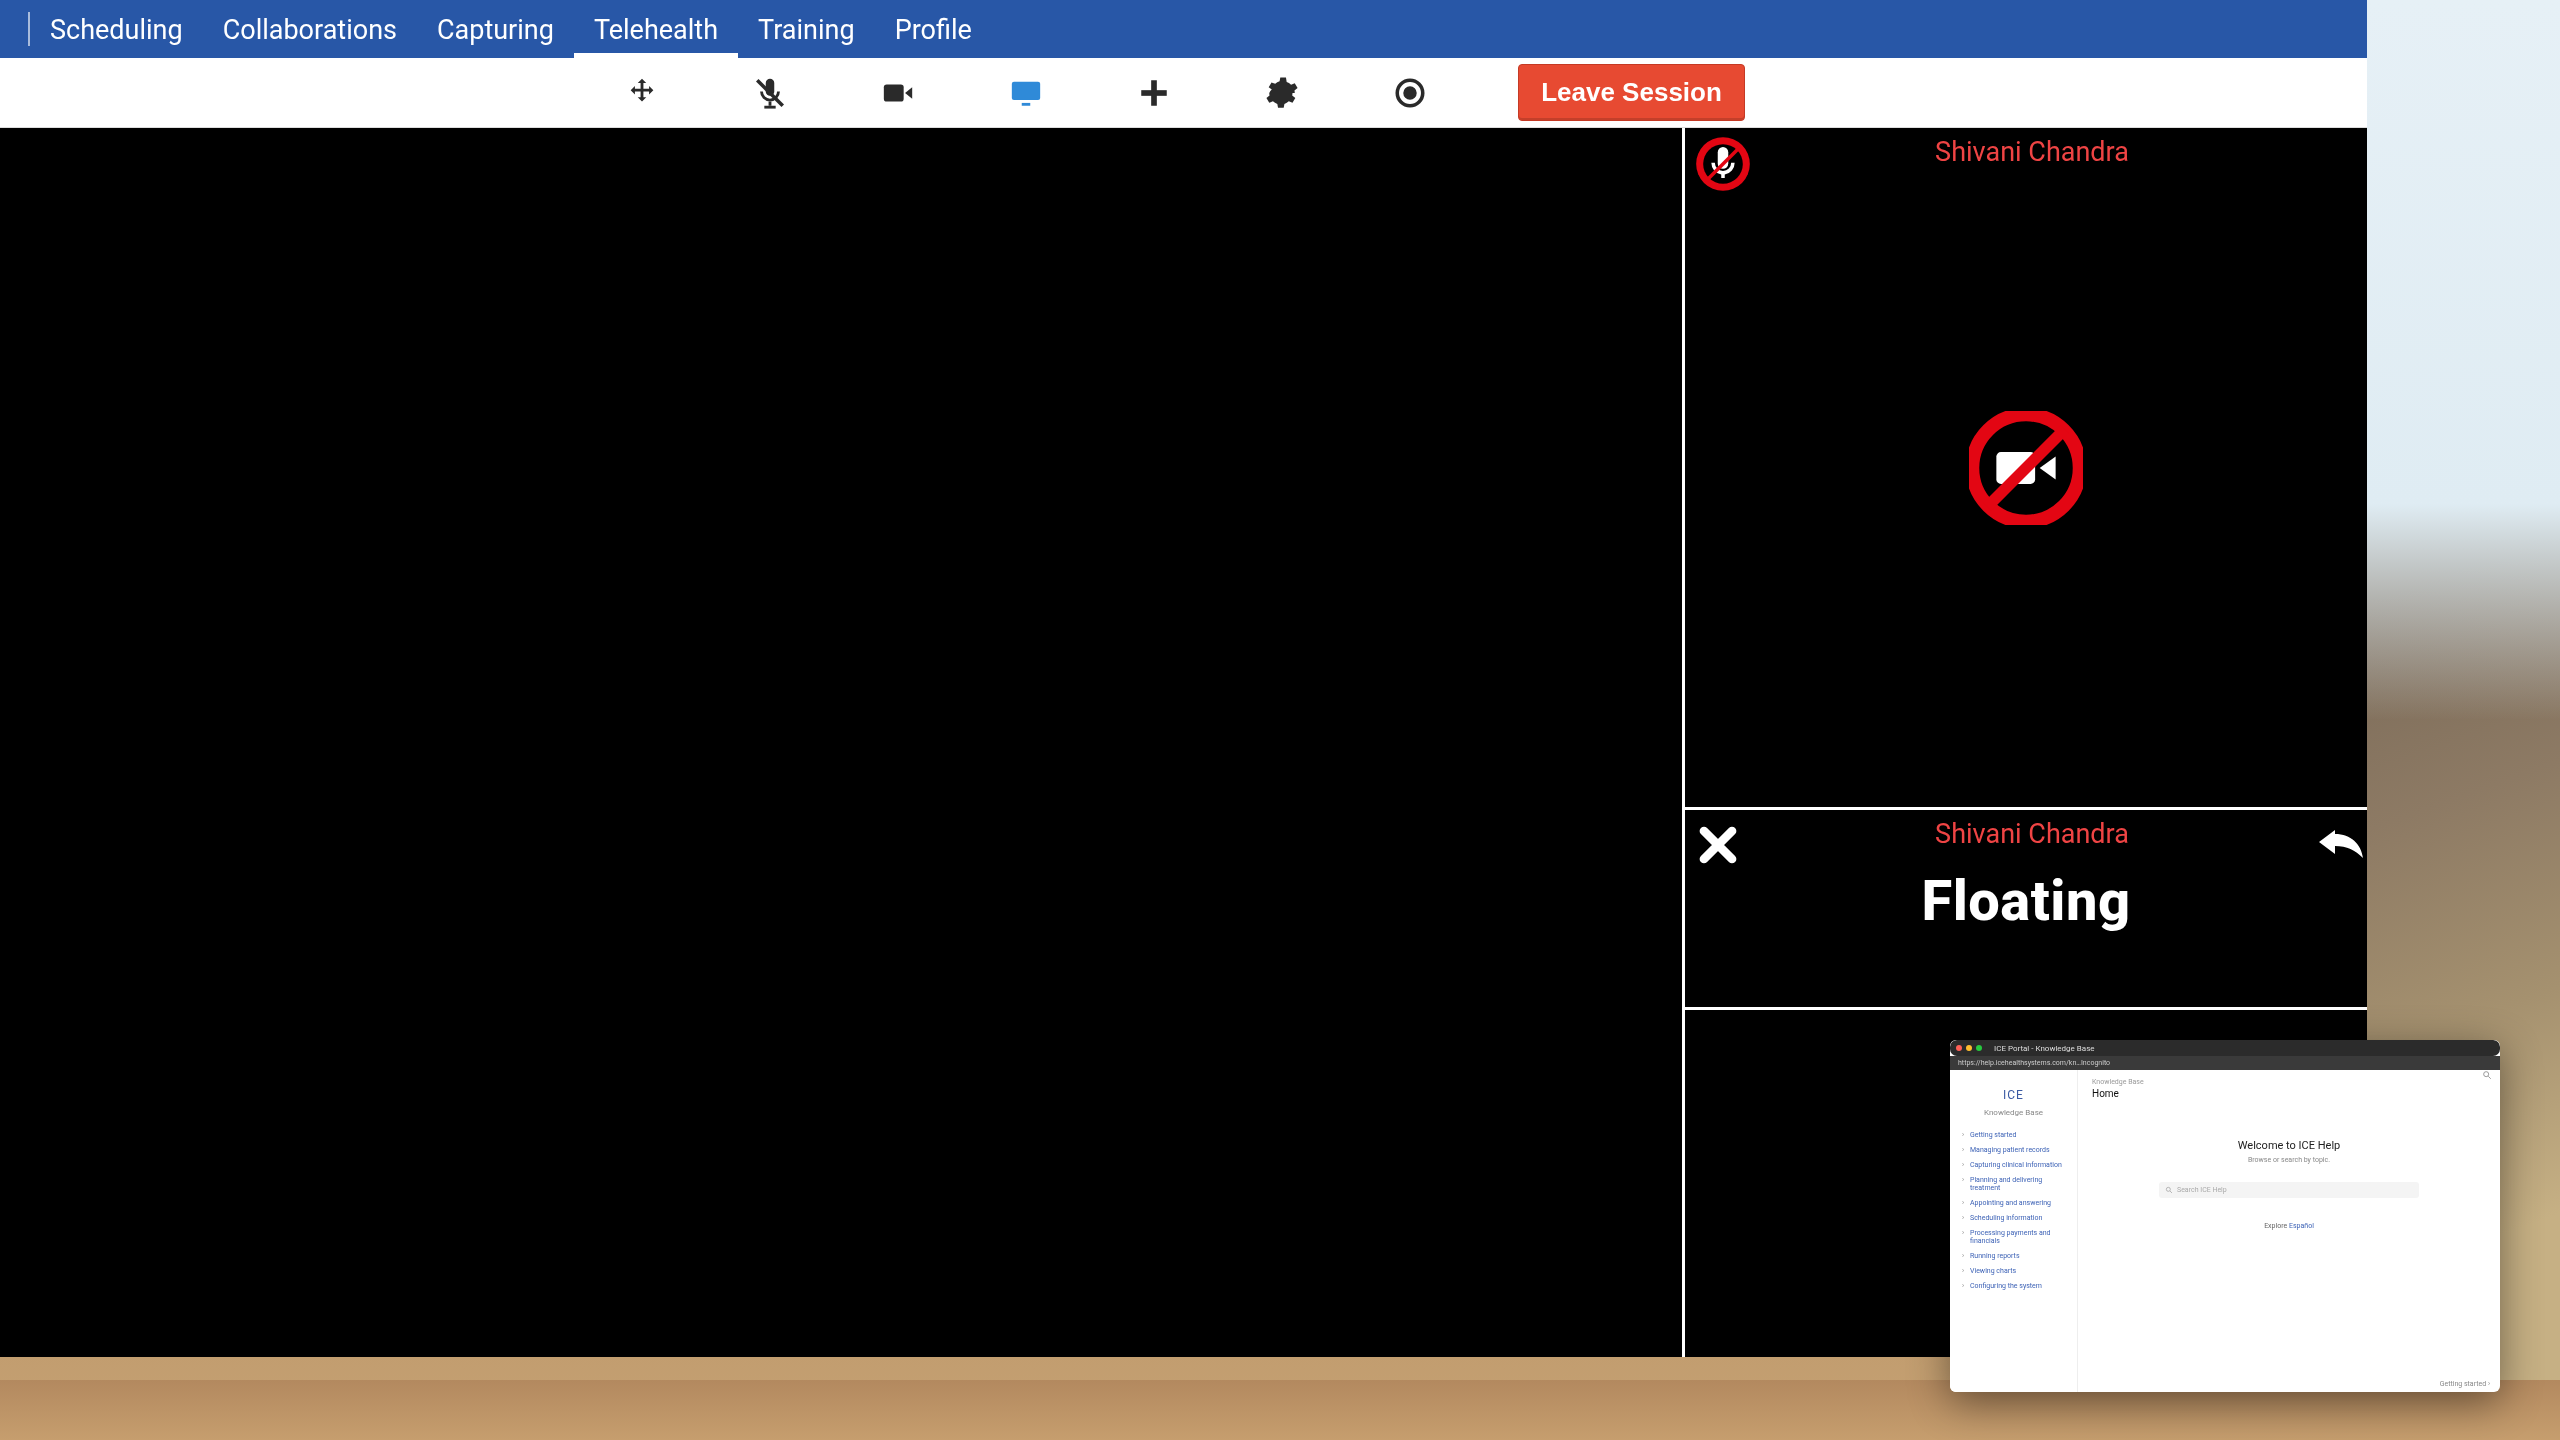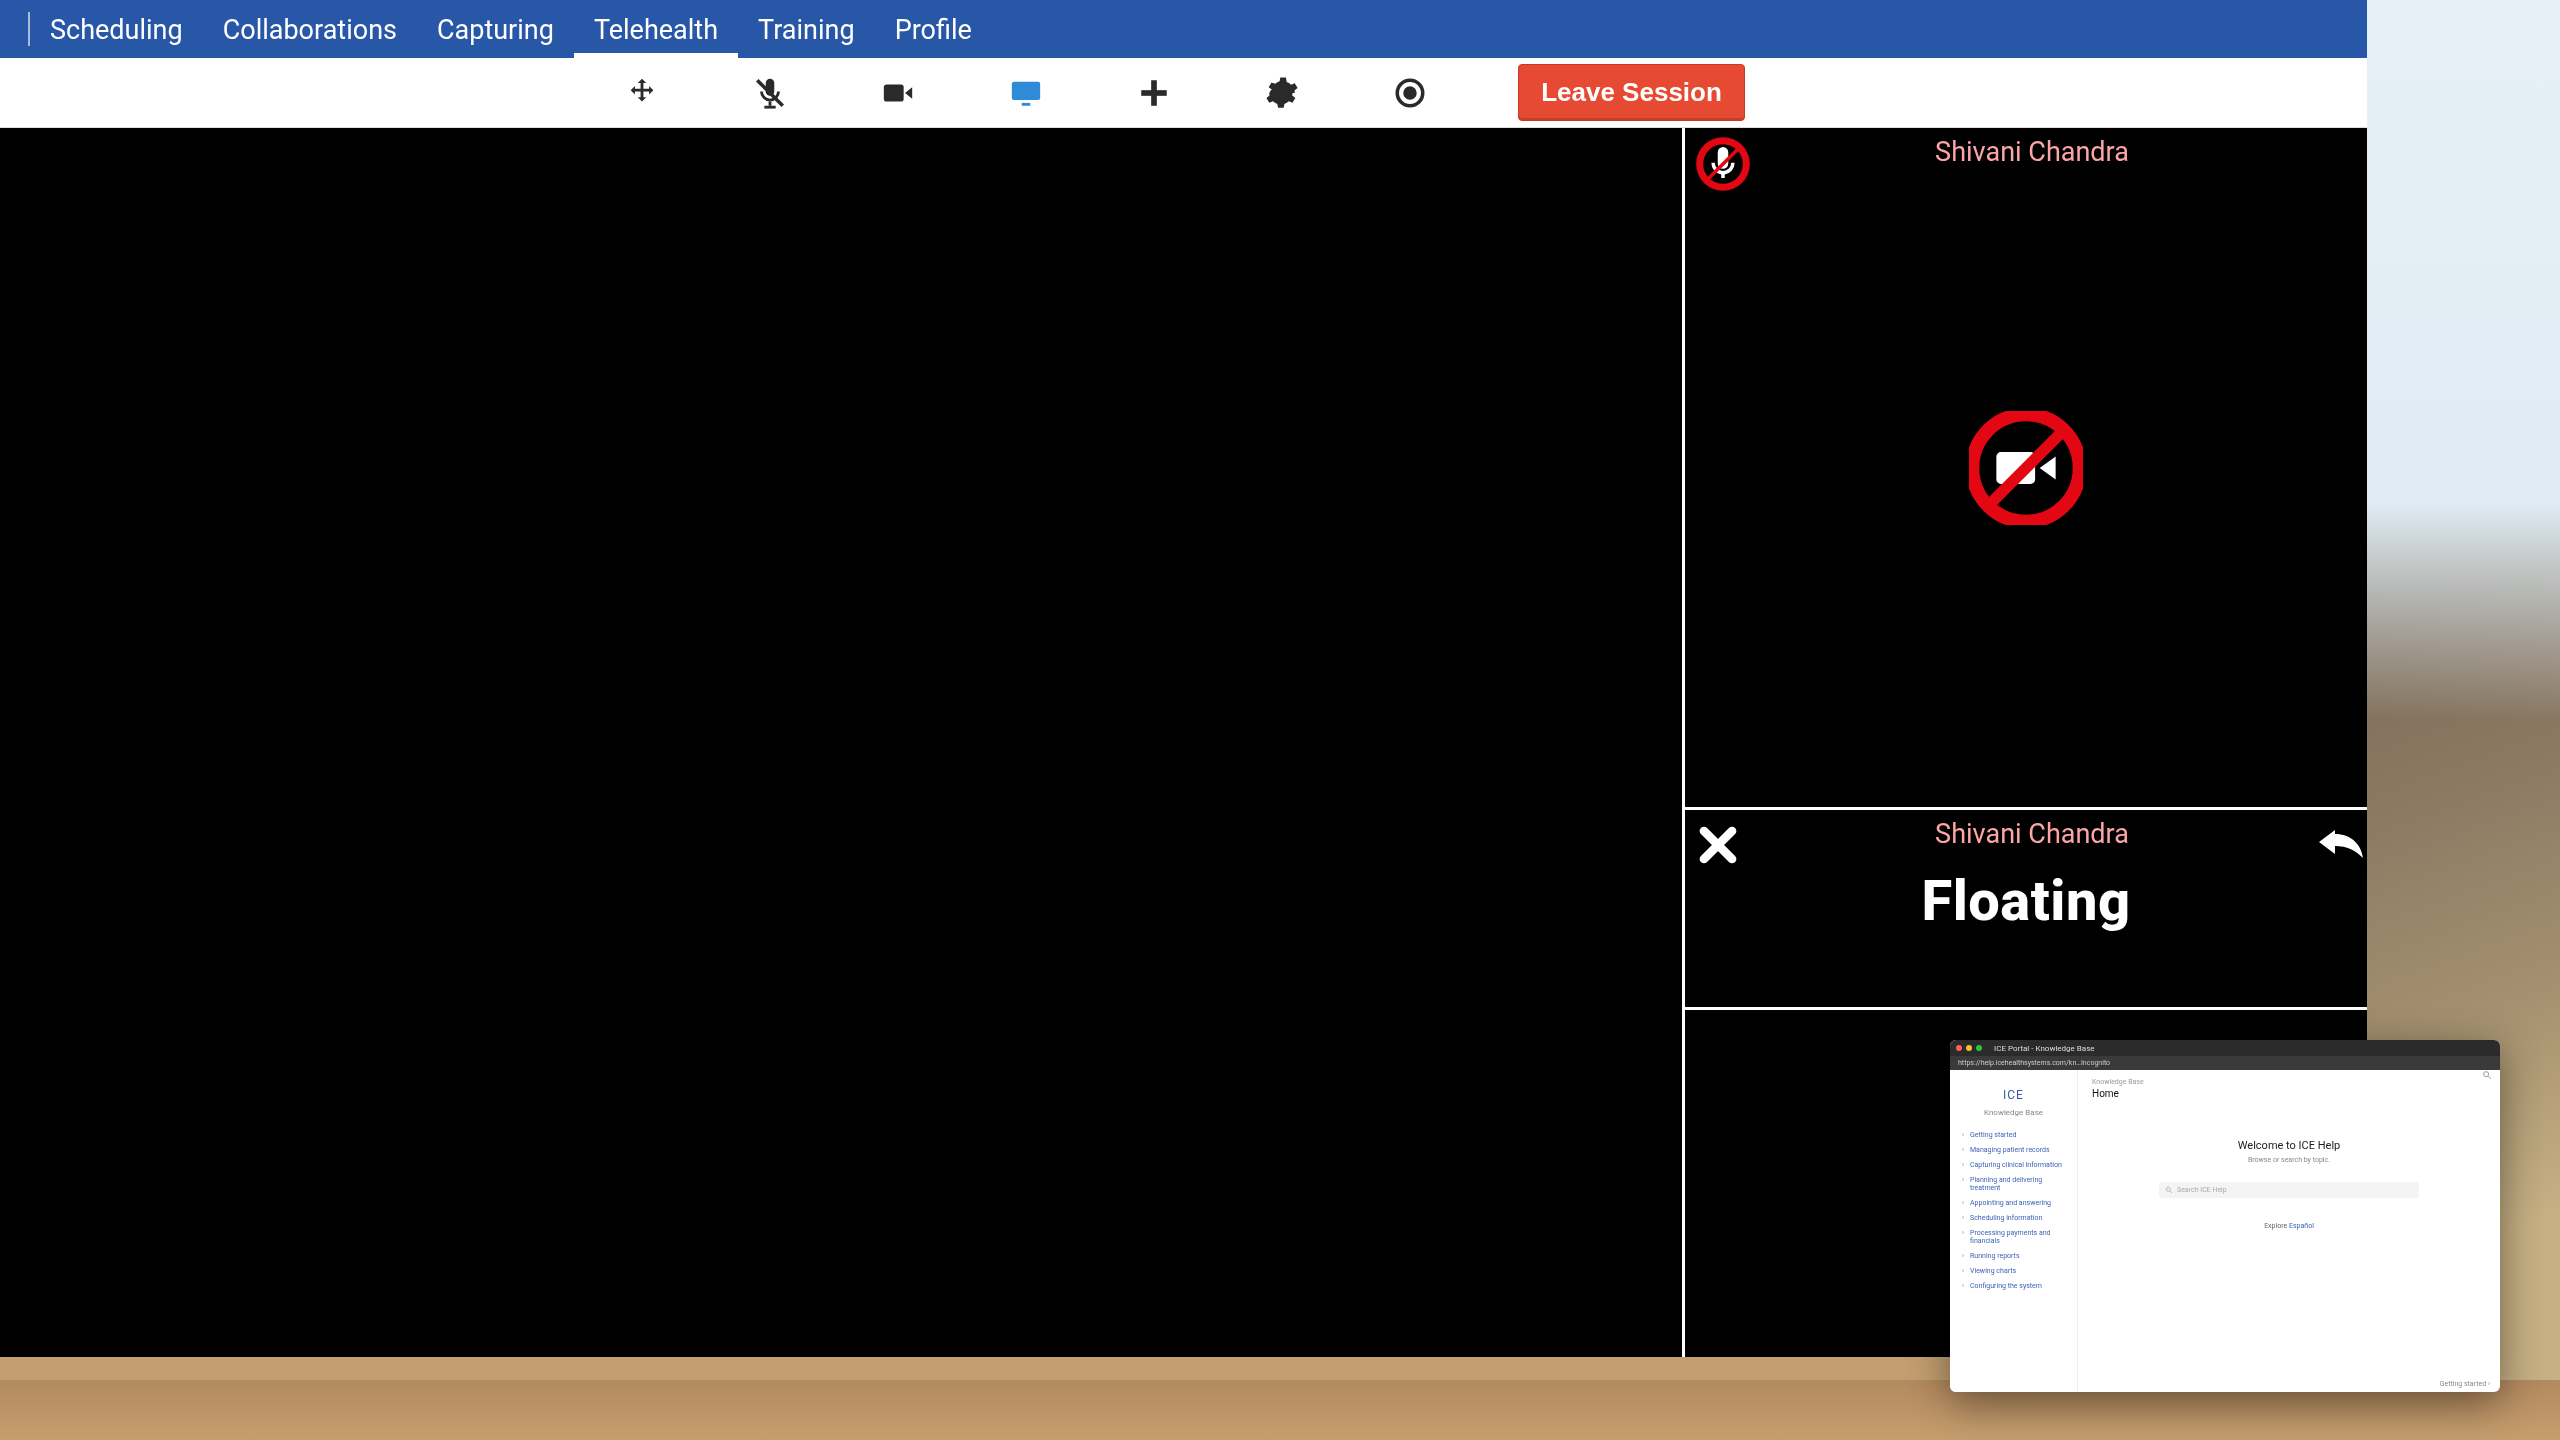--- a/index.html
+++ b/index.html
@@ -117,21 +117,21 @@
   }
   .tile-border { border-bottom: 3px solid #fff; }
   .tile1 { height: 682px; }
   .tile2 { height: 200px; }
   .tile3 { flex: 1; }
   .tile-name {
     position: absolute;
     top: 8px; left: 12px; right: 0;
     text-align: center;
     font-size: 27px;
-    color: #fca5a5;
+    color: #ef4444;
   }
   .mic-muted-badge {
     position: absolute;
     top: 8px; left: 10px;
     width: 56px; height: 56px;
   }
   .no-video-badge {
     position: absolute;
     top: 50%; left: 50%;
     transform: translate(-50%, -50%);
@@ -161,21 +161,21 @@
     right: 60px;
     width: 550px;
     height: 352px;
     background: #fff;
     border-radius: 6px;
     box-shadow: 0 10px 40px rgba(0,0,0,0.45);
     overflow: hidden;
     z-index: 50;
     font-size: 9px;
   }
-  .pip-titlebar { height: 14px; background: #2b2b2b; display:flex; align-items:center; padding: 8px 6px; gap: 4px; }
+  .pip-titlebar { height: 14px; background: #2b2b2b; display:flex; align-items:center; padding: 8px 6px; gap: 4px; border-radius: 7px; }
   .pip-dot { width: 6px; height: 6px; border-radius: 50%; }
   .pip-titlebar .tabtitle { color: #ddd; font-size: 8px; margin-left: 8px; }
   .pip-url { height: 14px; background: #3a3a3a; color: #ccc; font-size: 7px; display:flex; align-items:center; padding: 0 8px; justify-content: flex-start;}
   .pip-body { display:flex; height: calc(100% - 28px); }
   .pip-side { width: 128px; background:#fff; border-right:1px solid #eee; padding: 10px 8px; }
   .pip-side-logo { text-align:center; font-weight:400; color:#3b5aa3; font-size:12px; margin-top:8px; letter-spacing:1px;}
   .pip-side-sub { text-align:center; color:#888; font-size:8px; margin: 6px 0 14px;}
   .pip-side ul { list-style:none; padding-left:6px; }
   .pip-side li { color:#3e63b6; font-size:7px; margin-bottom:7px; position:relative; padding-left:6px;}
   .pip-side li::before { content:"›"; position:absolute; left:-2px; color:#888;}

